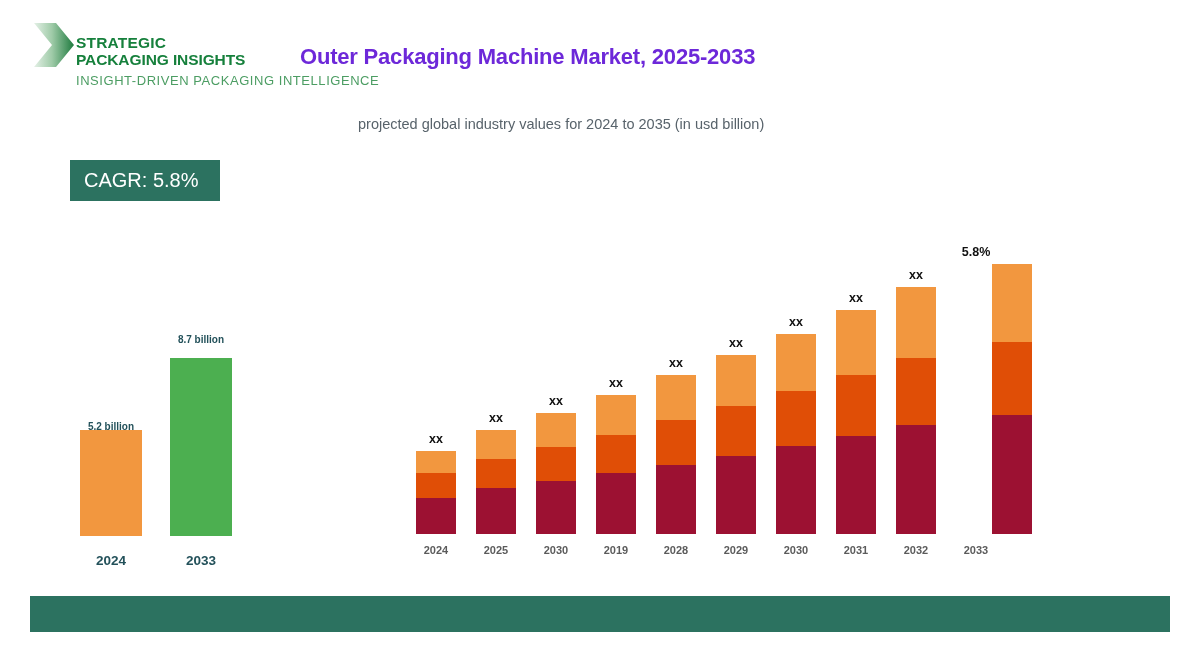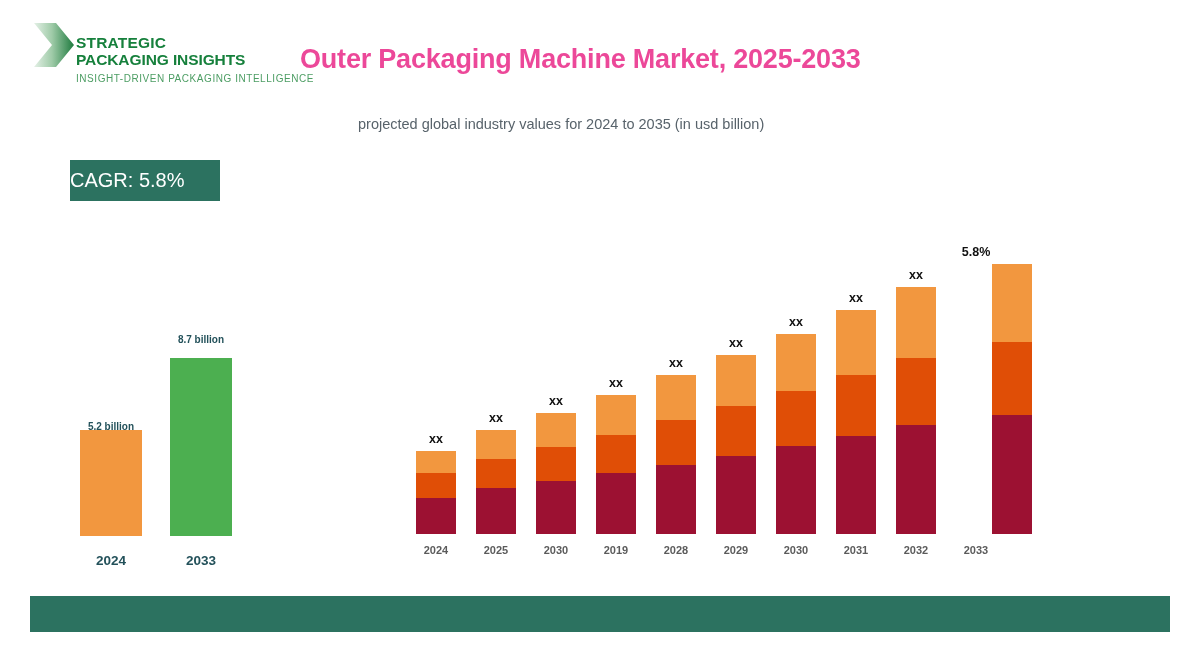--- a/index.html
+++ b/index.html
@@ -10,40 +10,40 @@
     position: relative;
     overflow: hidden;
   }
 
   
   #logo { position: absolute; left: 30px; top: 18px; width: 230px; height: 58px; }
   #logo-mark { position: absolute; left: 0; top: 2px; width: 48px; height: 50px; }
   #logo-text { position: absolute; left: 46px; top: 0px; margin-top: 16px; }
   .logo-line { font-size: 15.5px; font-weight: bold; color: #16803C; letter-spacing: 0.2px; line-height: 17px; }
   .logo-line.l2 { letter-spacing: -0.1px; }
-  #logo-tagline { font-size: 10px; color: #4C9D63; letter-spacing: 0.55px; margin-top: 5px; white-space: nowrap; }
+  #logo-tagline { font-size: 13px; color: #4C9D63; letter-spacing: 0.55px; margin-top: 5px; white-space: nowrap; }
 
   
   #page-title {
     position: absolute; left: 300px; top: 44px;
-    font-size: 27px; font-weight: bold; color: #ec4899; letter-spacing: -0.2px;
+    font-size: 22px; font-weight: bold; color: #6d28d9; letter-spacing: -0.2px;
   }
   #page-subtitle {
     position: absolute; left: 358px; top: 116px;
     font-size: 14.5px; color: #58636B;
   }
 
   
   #cagr-badge {
     position: absolute; left: 70px; top: 160px;
     width: 150px; height: 41px;
     background: #2C7260;
     color: #ffffff;
     font-size: 20px;
-    display: flex; align-items: center; 
+    display: flex; align-items: center; padding-left: 14px;
   }
 
   
   #compare-panel { position: absolute; left: 50px; top: 300px; width: 250px; height: 280px; }
   .cmp-bar-wrap { position: absolute; bottom: 44px; }
   .cmp-bar { width: 62px; position: absolute; bottom: 0; }
   .cmp-value {
     position: absolute; width: 160px; text-align: center;
     font-size: 10px; font-weight: bold; color: #23515A;
   }

